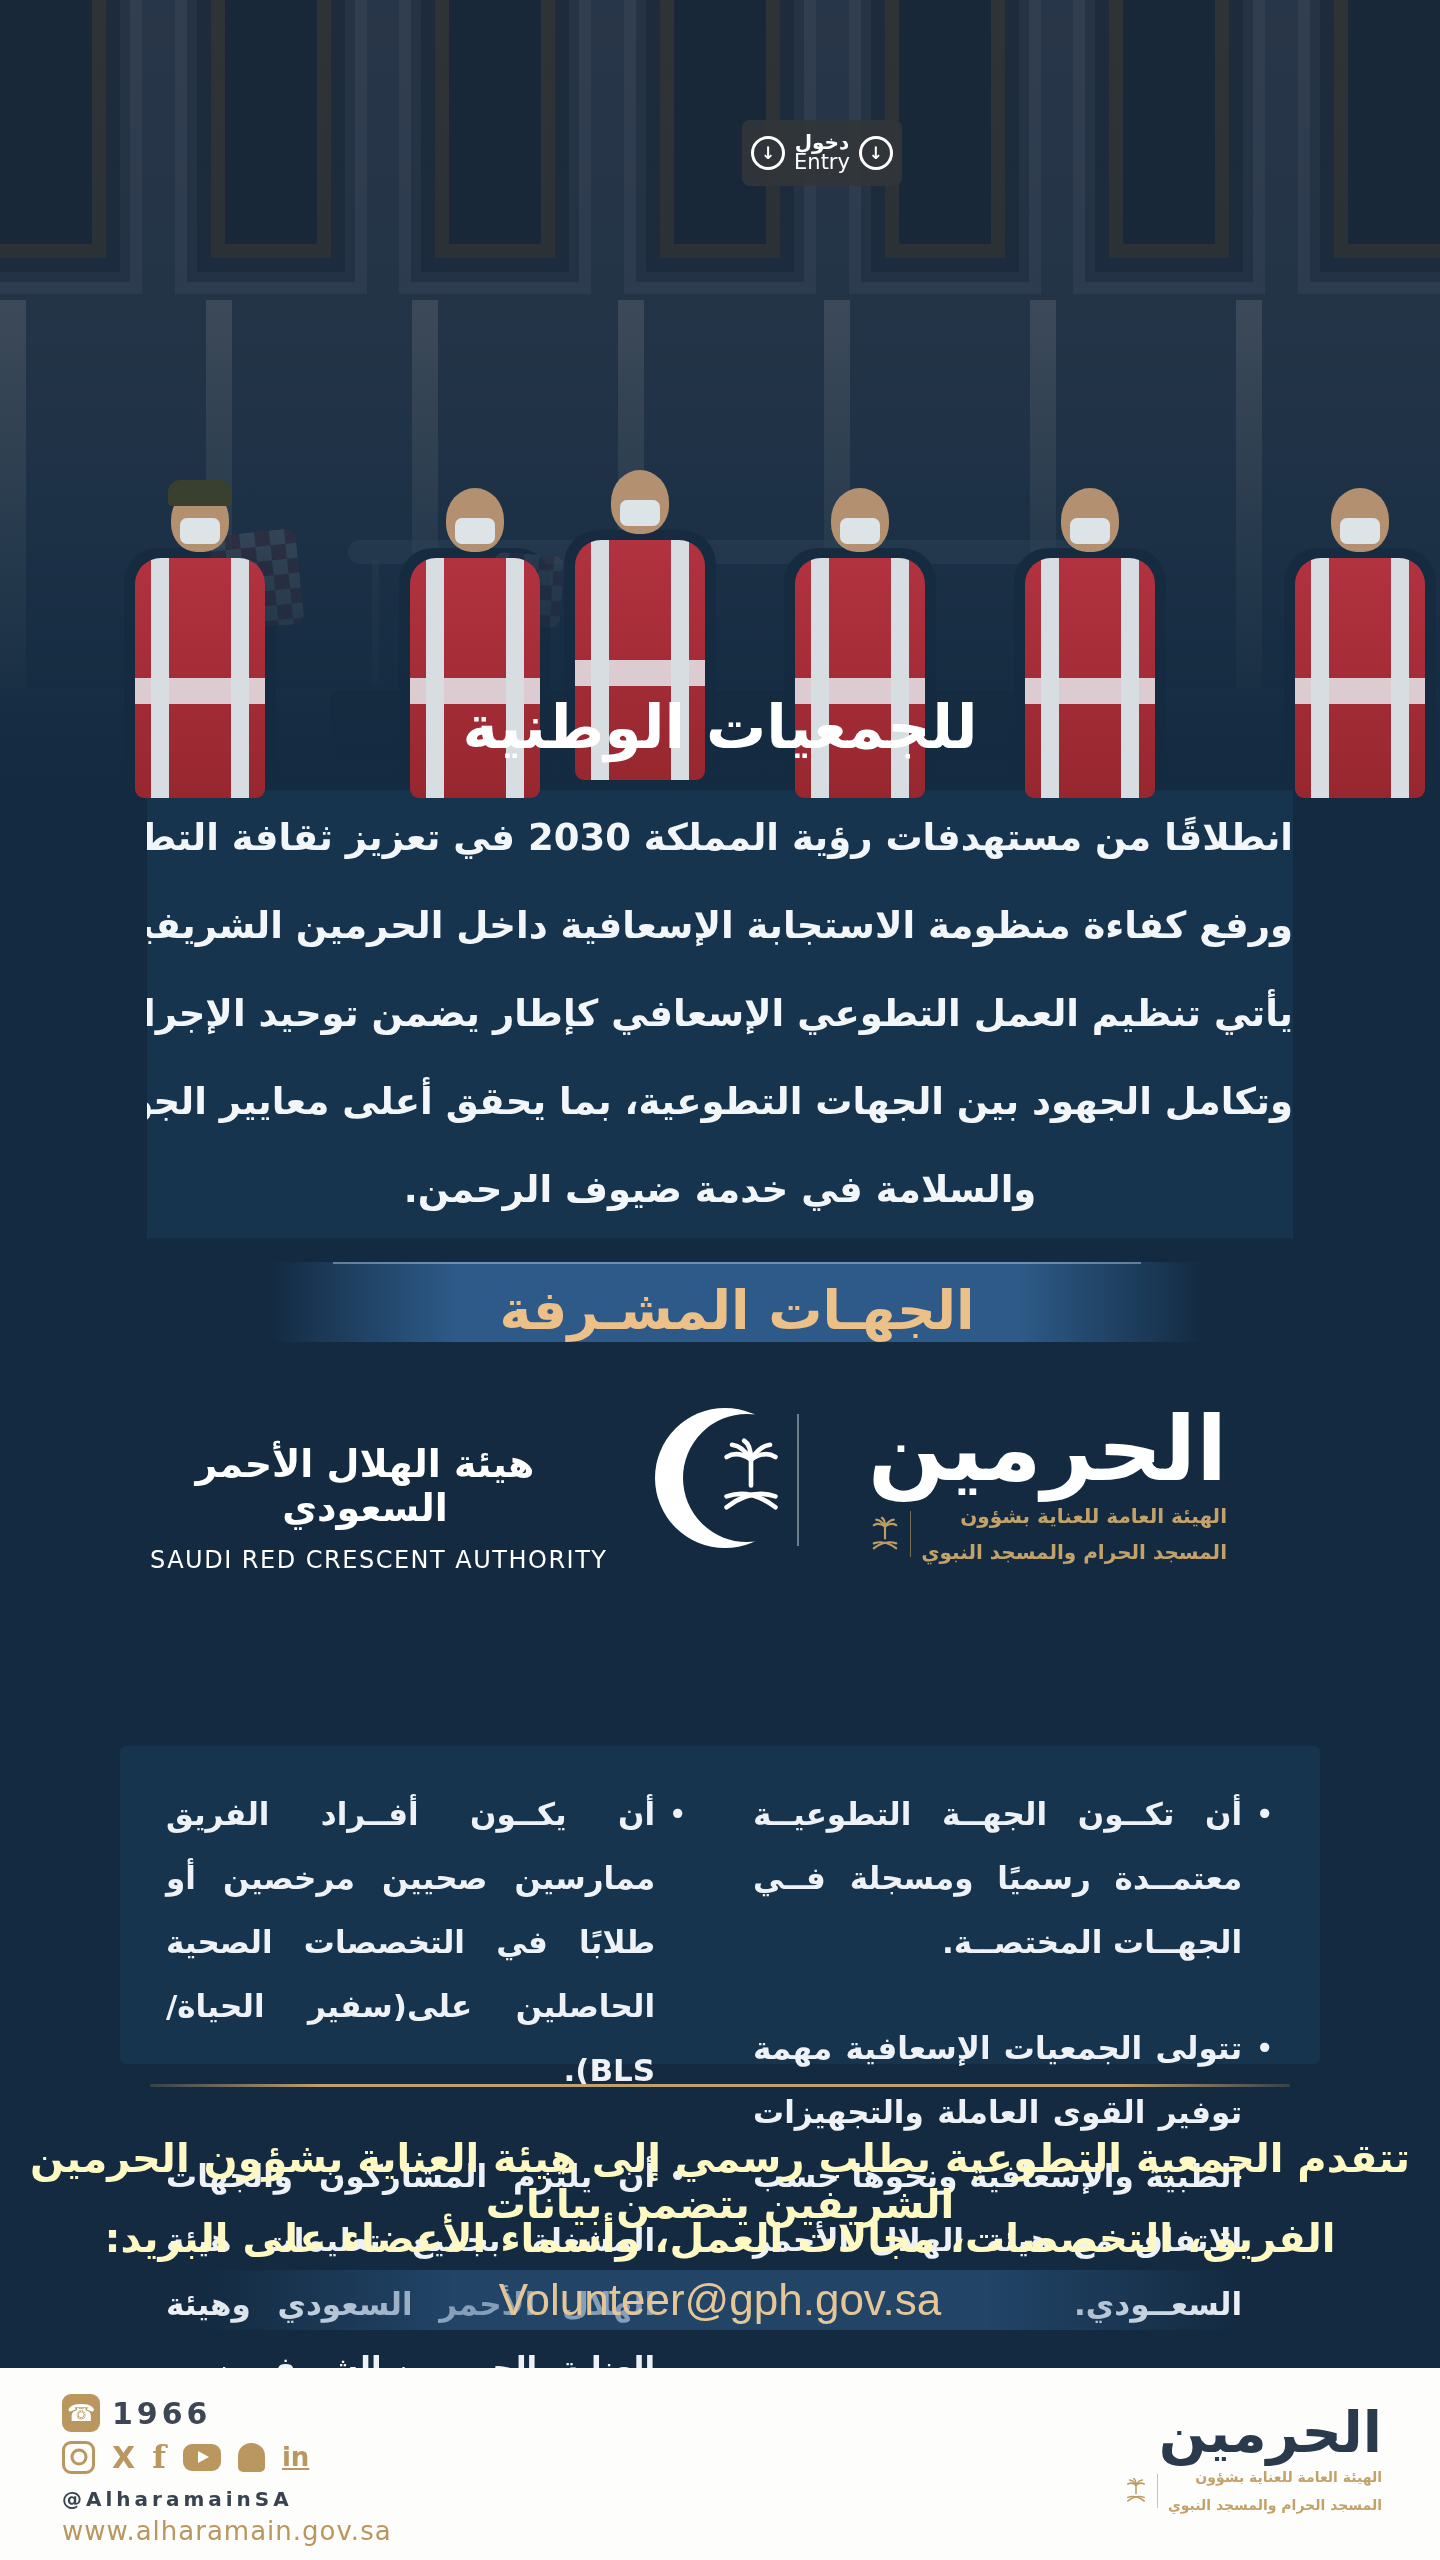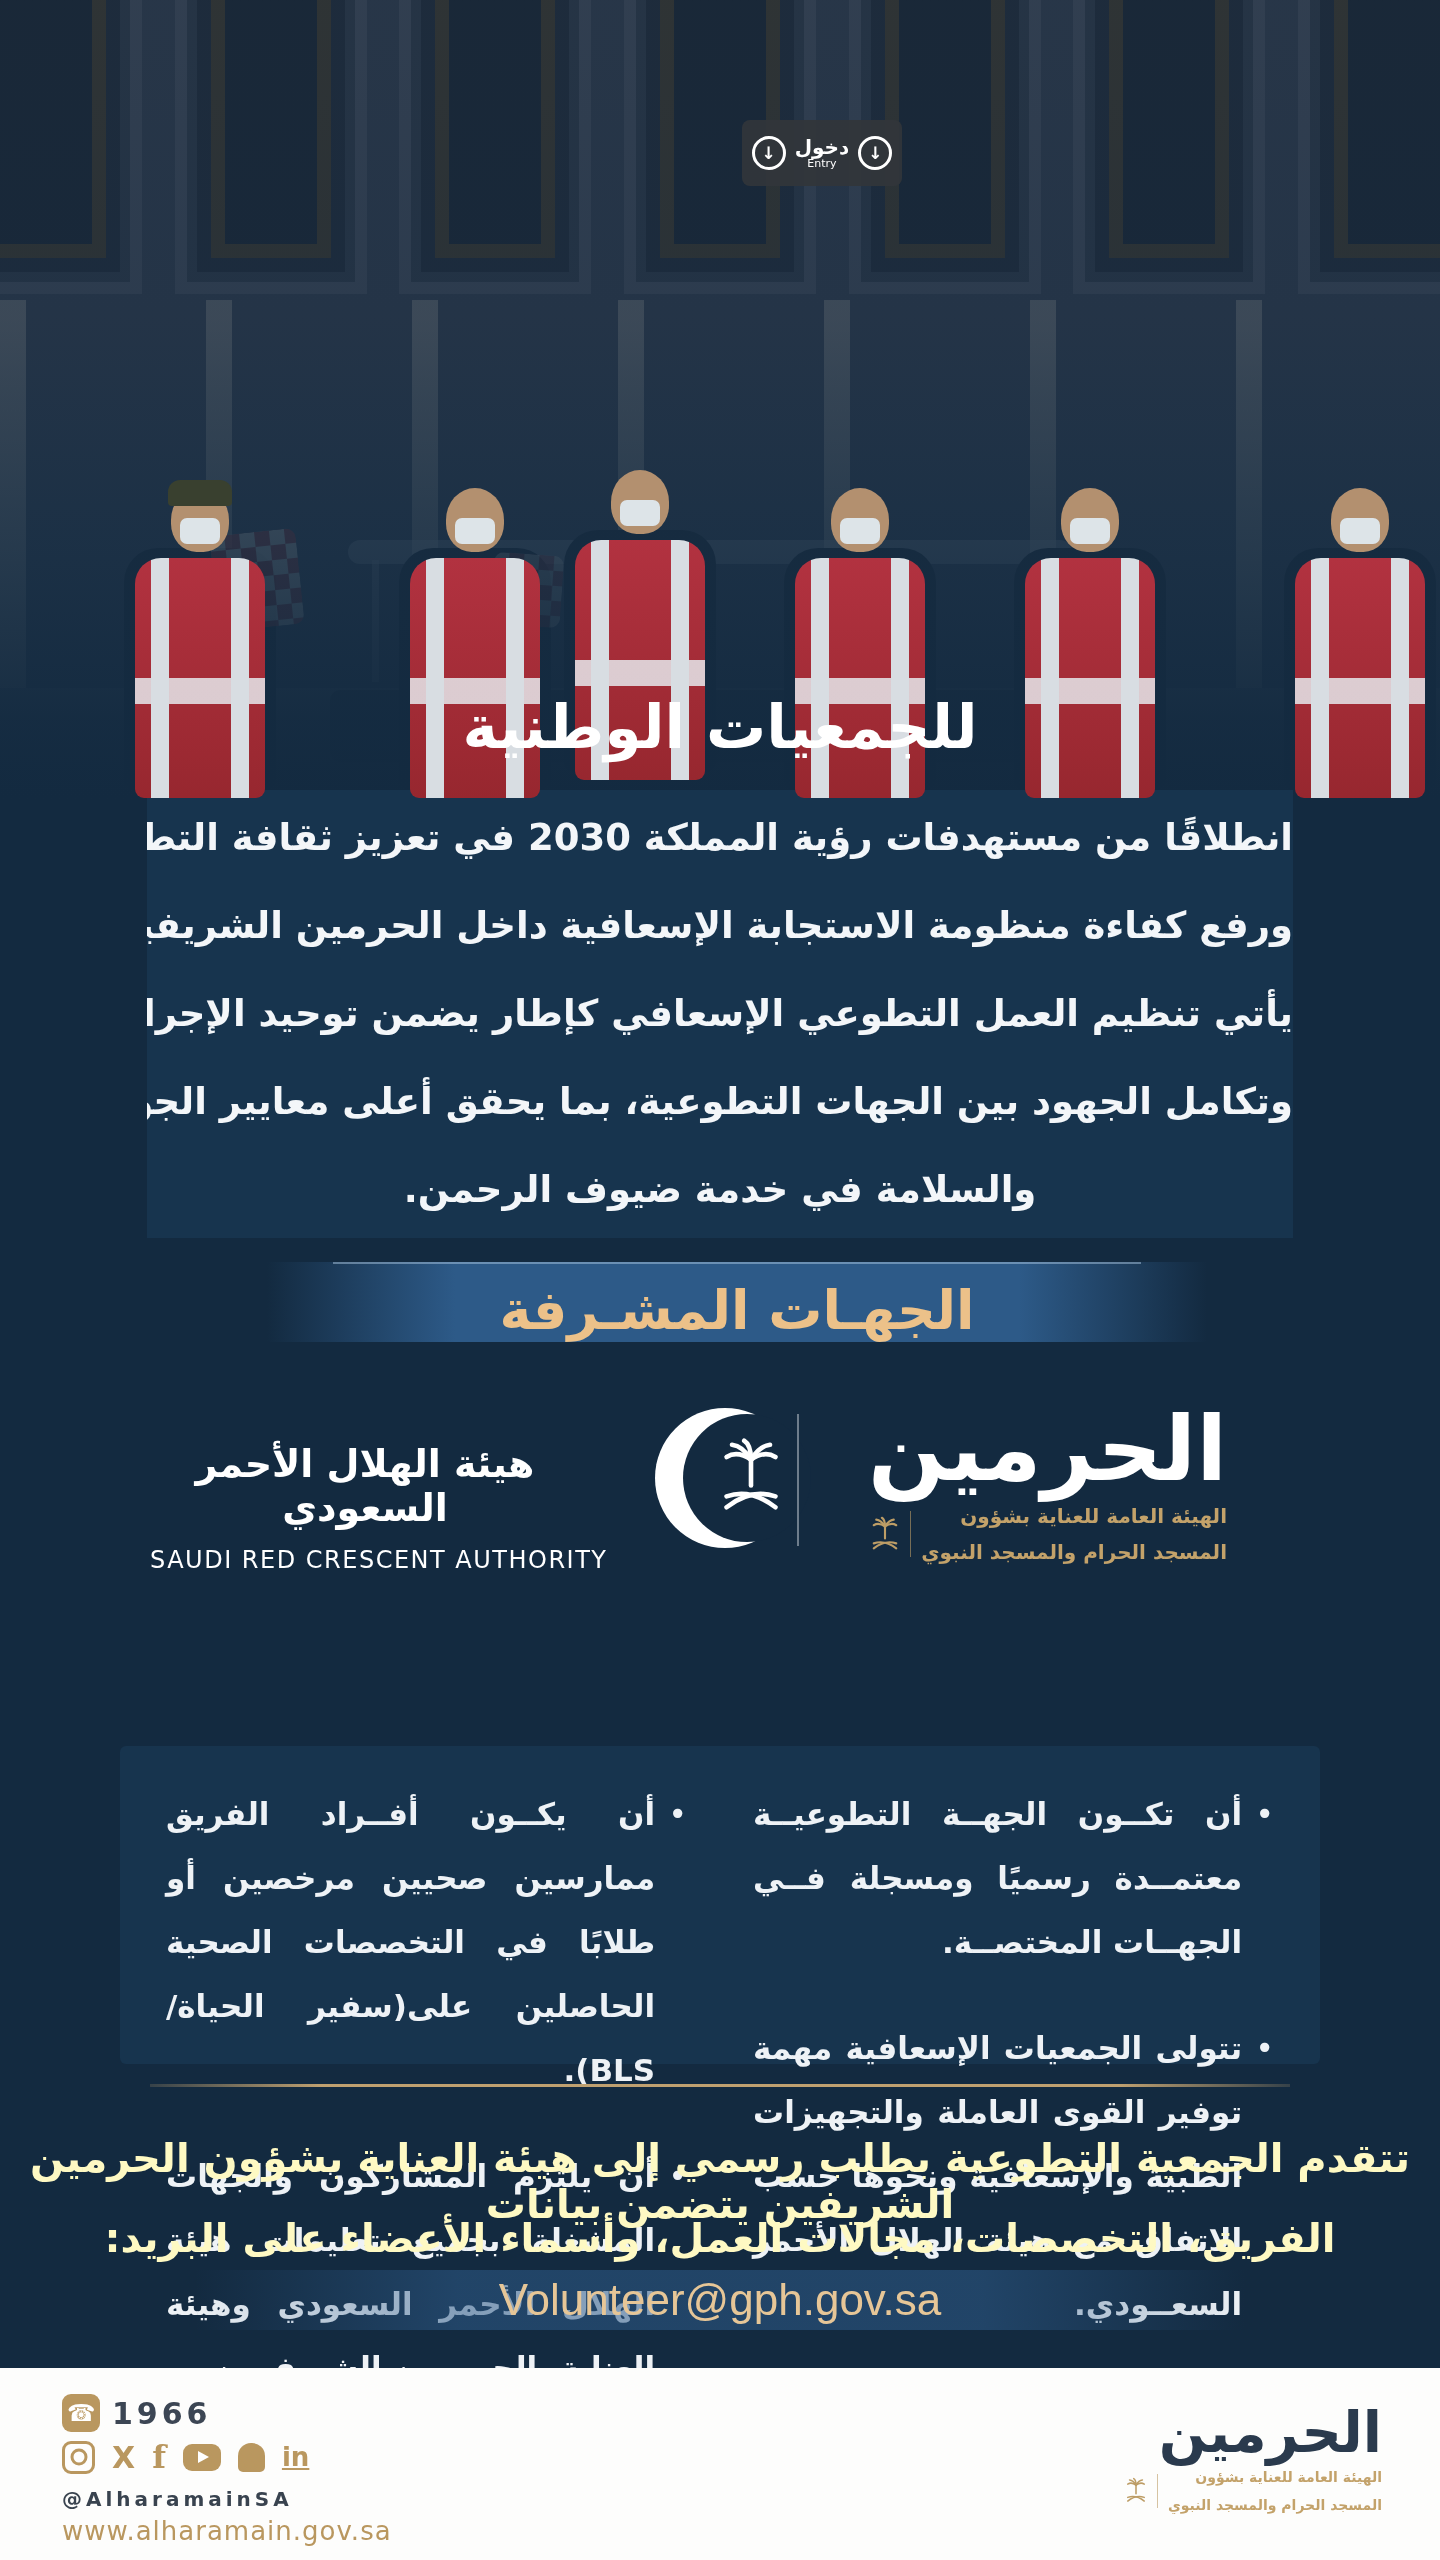--- a/index.html
+++ b/index.html
@@ -47,21 +47,21 @@
                background:#39402f;border-radius:12px 12px 4px 4px;z-index:4;}
   .p1{left:115px}.p2{left:390px}.p3{left:555px;height:330px}.p4{left:775px}.p5{left:1005px}.p6{left:1275px}
 
   .entry-sign{position:absolute;left:742px;top:120px;width:160px;height:66px;z-index:6;
               background:rgba(50,54,58,.93);border-radius:8px;display:flex;align-items:center;
               justify-content:center;gap:9px;color:#fff;}
   .arrow-circle{width:28px;height:28px;border:3px solid #fff;border-radius:50%;display:flex;
                 align-items:center;justify-content:center;font-size:17px;font-weight:bold;flex:0 0 auto;}
   .entry-text{display:flex;flex-direction:column;align-items:center;line-height:1.02;}
   .entry-ar{font-size:20px;font-weight:bold;}
-  .entry-en{font-size:11px;}
+  .entry-en{font-size:21px;}
 
   
   .title{position:absolute;left:0;width:100%;text-align:center;direction:rtl;font-weight:bold;
          color:#f0c384;z-index:7;line-height:1.35;}
   @supports (-webkit-background-clip:text){
     .title{background:linear-gradient(180deg,#f8debo,#f8deb0 10%,#efbf80 60%,#e6a75e 100%);
            -webkit-background-clip:text;background-clip:text;color:transparent;}
   }
   .title-l1{top:170px;font-size:136px;}
   .title-l2{top:428px;font-size:136px;}

